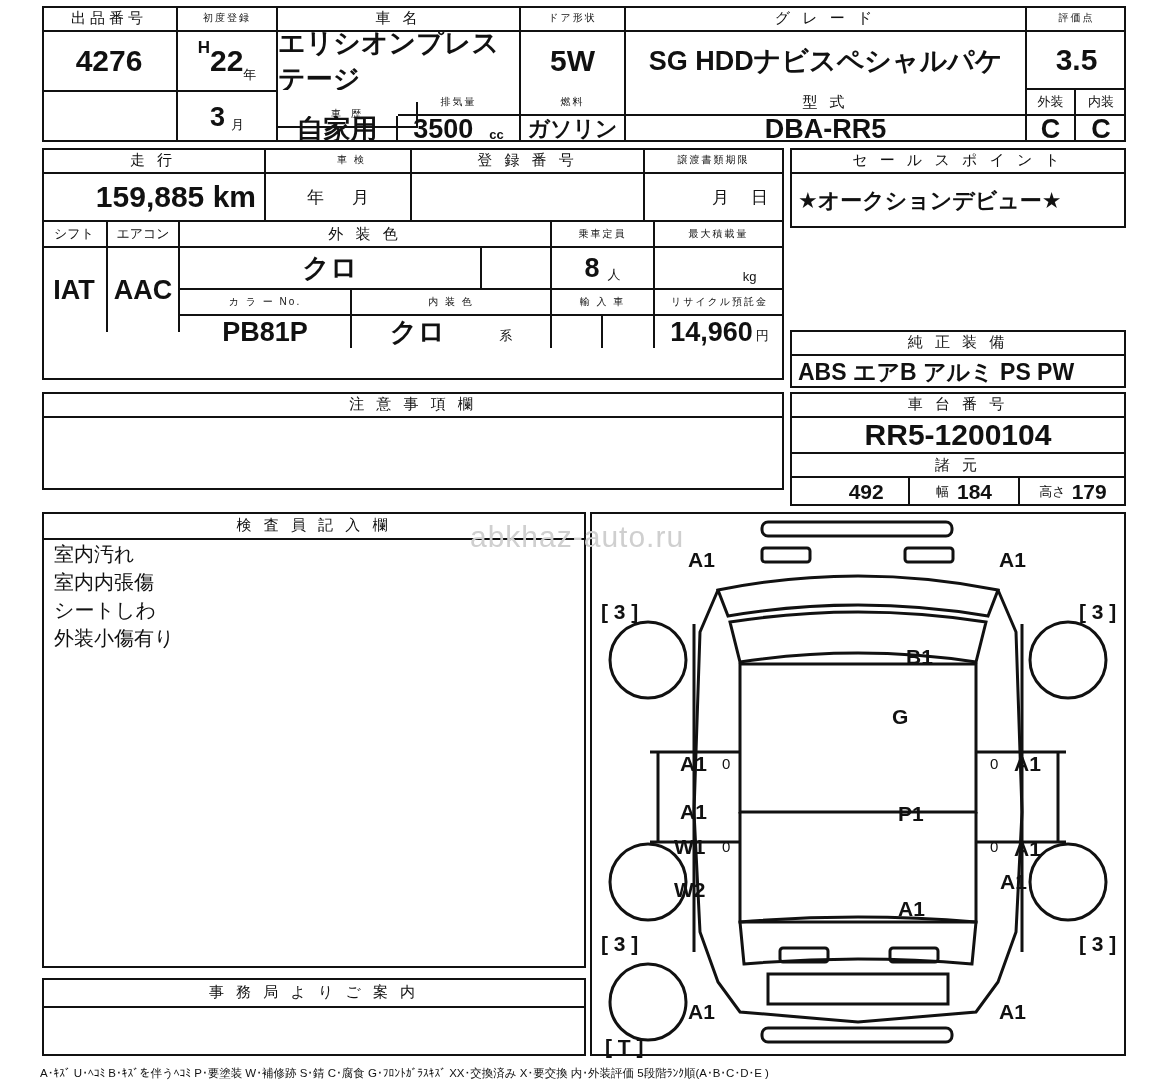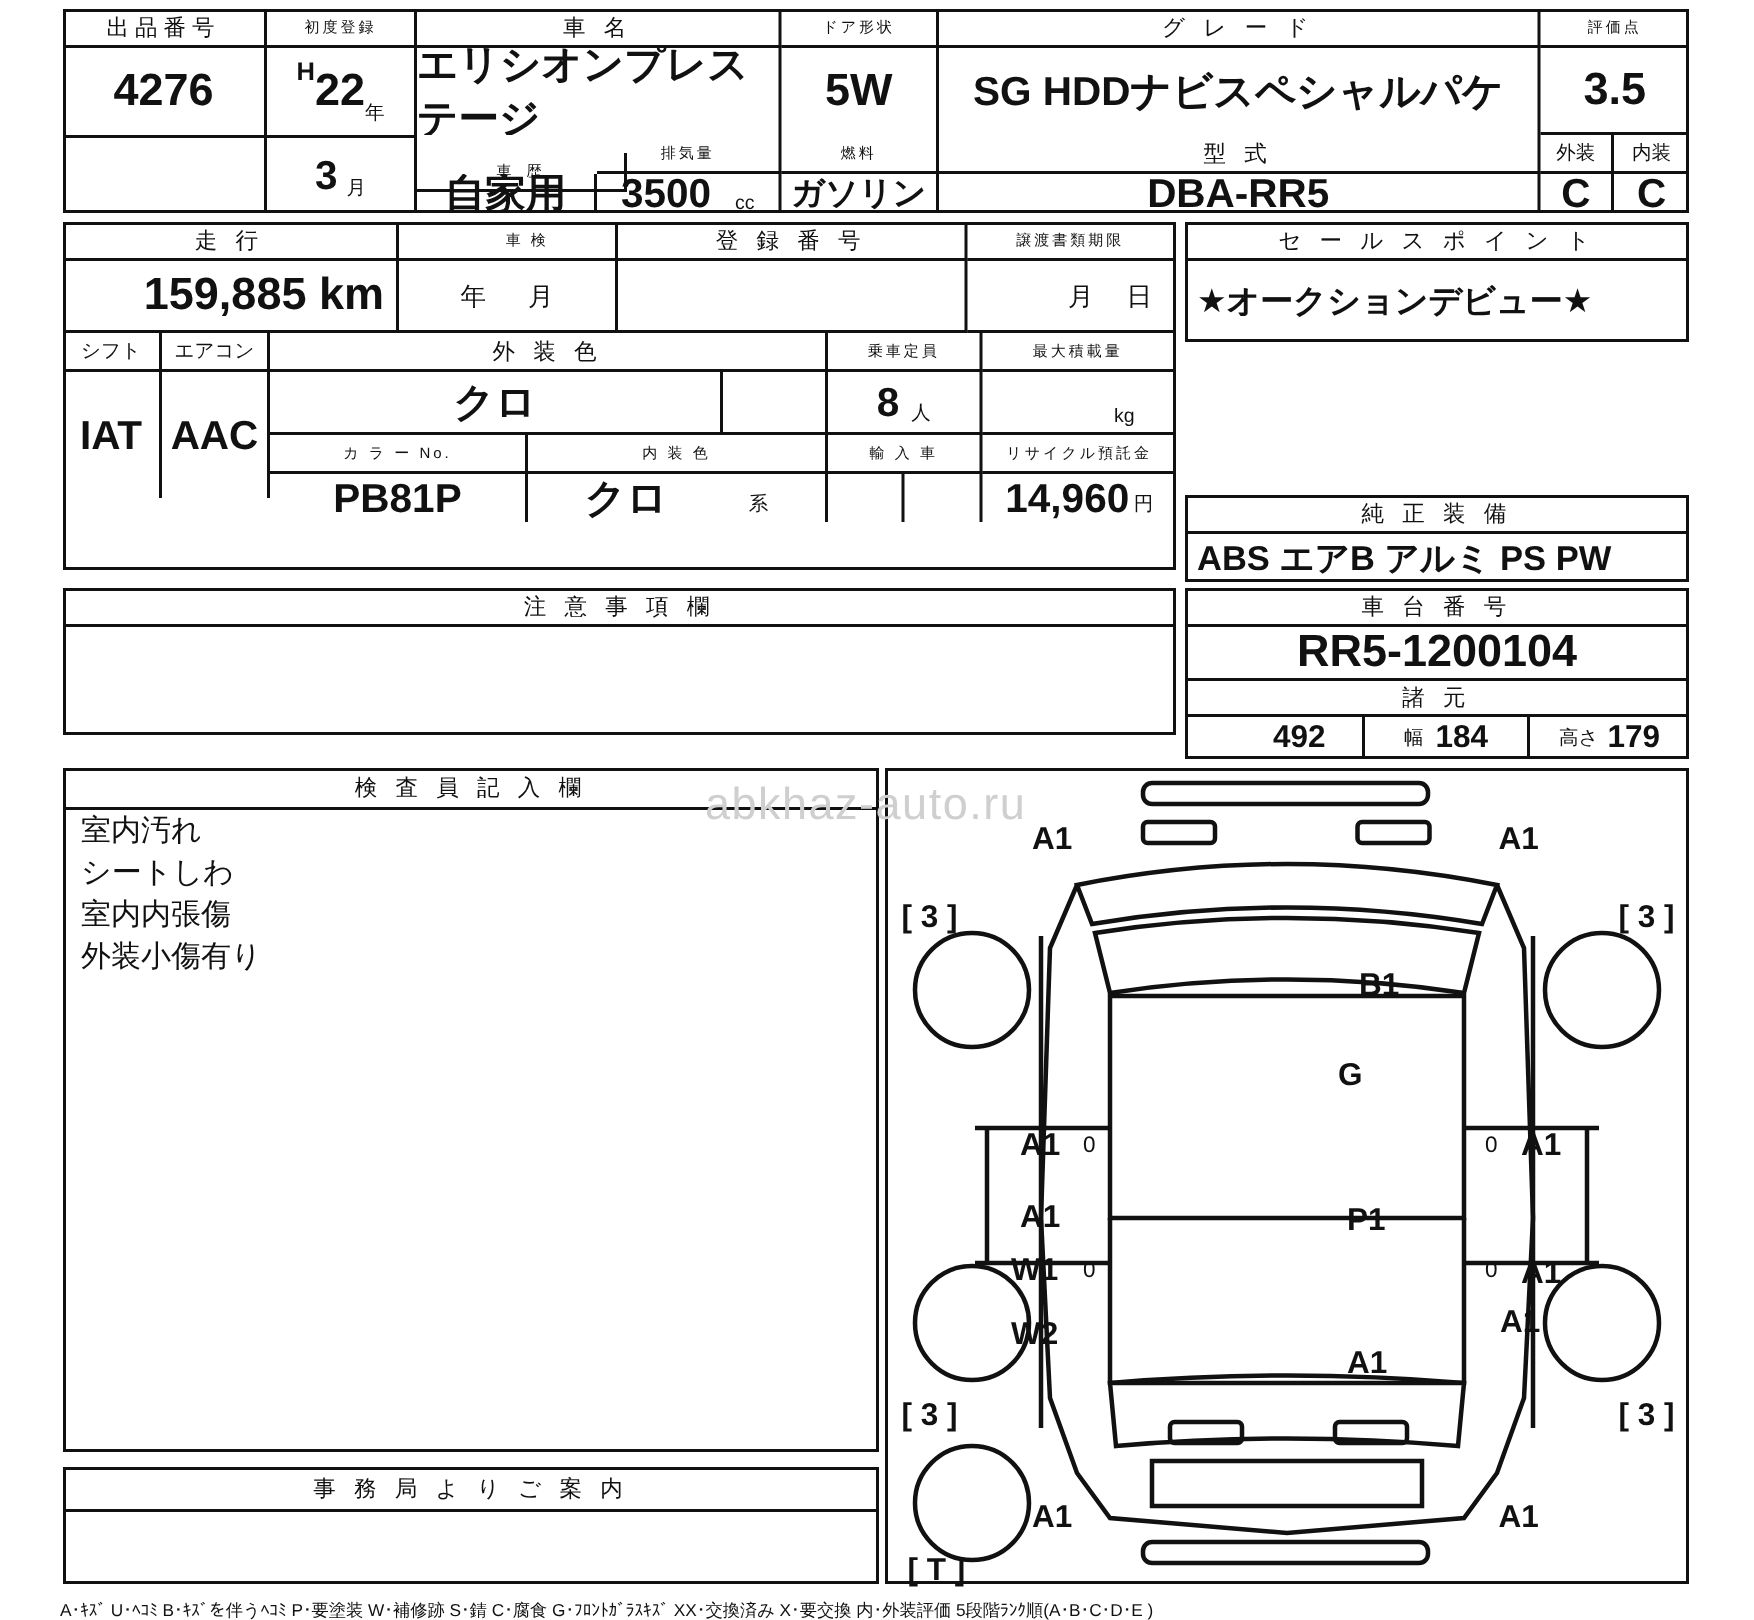--- a/index.html
+++ b/index.html
@@ -87,21 +87,21 @@
     </div>
   <div class="cell br" style="left:278px;top:116px;width:120px;height:26px;">
       <span class="val">自家用</span>
     </div>
 
   <div class="cell bb br" style="left:398px;top:90px;width:123px;height:26px;">
       <span class="hdr2">排気量</span>
     </div>
   <div class="cell br" style="left:398px;top:116px;width:123px;height:26px;">
     <span class="val">3500</span>
-    <span class="sm" style="align-self:flex-end;margin-left:16px;">cc</span>
+    <span class="sm" style="align-self:flex-end;margin-left:16px;font-weight:bold;">cc</span>
   </div>
 
   <div class="cell bb br" style="left:521px;top:90px;width:105px;height:26px;">
       <span class="hdr2">燃料</span>
     </div>
   <div class="cell br" style="left:521px;top:116px;width:105px;height:26px;">
       <span style="font-size:22px;font-weight:bold;">ガソリン</span>
     </div>
 
   <div class="cell bb br" style="left:626px;top:90px;width:401px;height:26px;">
@@ -265,22 +265,22 @@
     <span class="sm" style="margin-right:6px;">高さ</span>
     <span style="font-size:21px;font-weight:bold;">179</span>
   </div>
 
   <div class="bx" style="left:42px;top:512px;width:544px;height:456px;"></div>
   <div class="cell bb" style="left:42px;top:512px;width:544px;height:28px;">
       <span class="hdr">検 査 員 記 入 欄</span>
     </div>
   <div class="notes" style="left:54px;top:540px;width:520px;">
     <div>室内汚れ</div>
+    <div>室内内張傷</div>
     <div>シートしわ</div>
-    <div>室内内張傷</div>
     <div>外装小傷有り</div>
   </div>
 
   <div class="bx" style="left:42px;top:978px;width:544px;height:78px;"></div>
   <div class="cell bb" style="left:42px;top:978px;width:544px;height:30px;">
       <span class="hdr">事 務 局 よ り ご 案 内</span>
     </div>
   <div class="cell" style="left:42px;top:1008px;width:544px;height:48px;"></div>
 
   <div class="bx" style="left:590px;top:512px;width:536px;height:544px;"></div>

